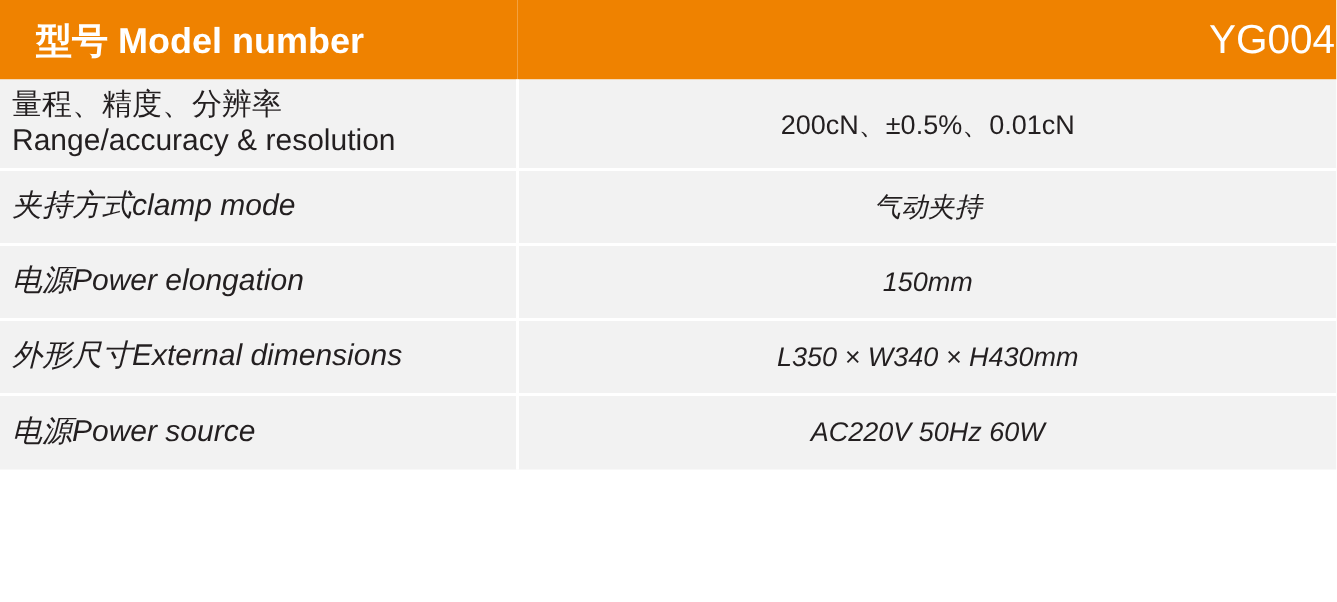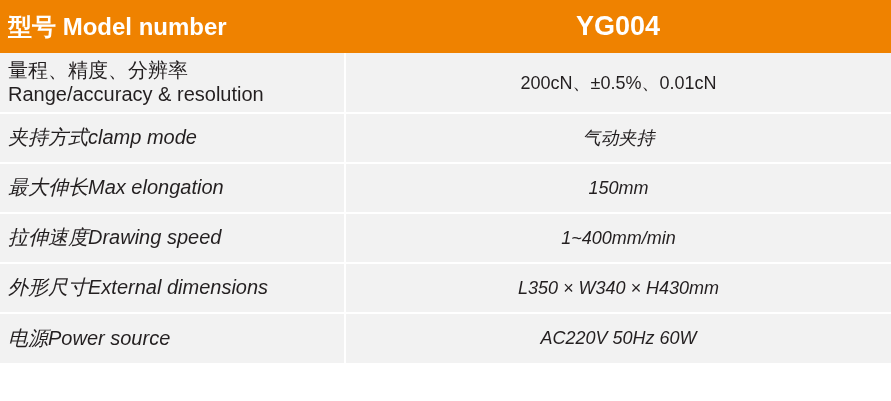--- a/index.html
+++ b/index.html
@@ -22,29 +22,29 @@
   table.spec-table col.c-value { width: 546px; }
 
   tr.header-row td {
     background: #ef8200;
     color: #ffffff;
     height: 51px;
     vertical-align: middle;
     border: none;
   }
   td.header-label {
-    padding-left: 8px;
+    padding-left: 24px;
     font-size: 24px;
     font-weight: bold;
     letter-spacing: 0px;
   }
   td.header-value {
-    text-align: center;
+    text-align: right;
     font-size: 27px;
-    font-weight: bold;
+    font-weight: normal;
   }
   
   td.header-label { border-right: 2px solid #ffffff; }
 
   tr.data-row td {
     background: #f2f2f2;
     border-bottom: 2px solid #ffffff;
     border-right: 2px solid #ffffff;
     color: #231f20;
     vertical-align: middle;
@@ -86,28 +86,24 @@
       <td class="value-cell">200cN、±0.5%、0.01cN</td>
     </tr>
 
     <tr class="data-row row-h">
       <td class="label-cell">夹持方式clamp mode</td>
       <td class="value-cell">气动夹持</td>
     </tr>
 
 
     <tr class="data-row row-h">
-      <td class="label-cell">最大伸长Max elongation</td>
+      <td class="label-cell">电源Power elongation</td>
       <td class="value-cell">150mm</td>
     </tr>
 
-    <tr class="data-row row-h">
-      <td class="label-cell">拉伸速度Drawing speed</td>
-      <td class="value-cell">1~400mm/min</td>
-    </tr>
 
     <tr class="data-row row-h">
       <td class="label-cell">外形尺寸External dimensions</td>
       <td class="value-cell">L350 × W340 × H430mm</td>
     </tr>
 
     <tr class="data-row row-h">
       <td class="label-cell">电源Power source</td>
       <td class="value-cell">AC220V  50Hz   60W</td>
     </tr>

